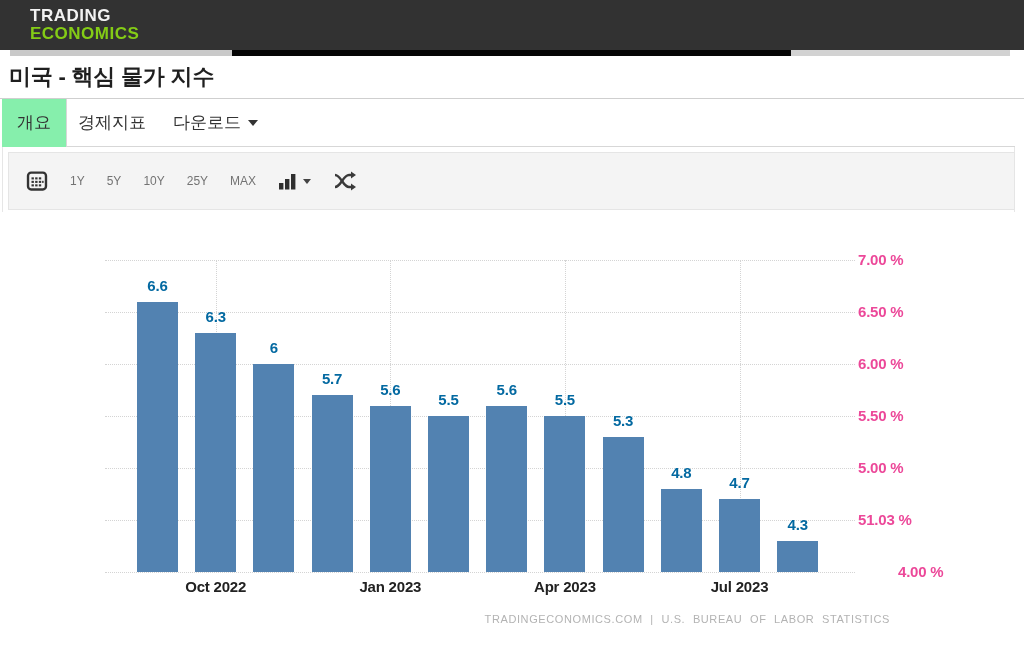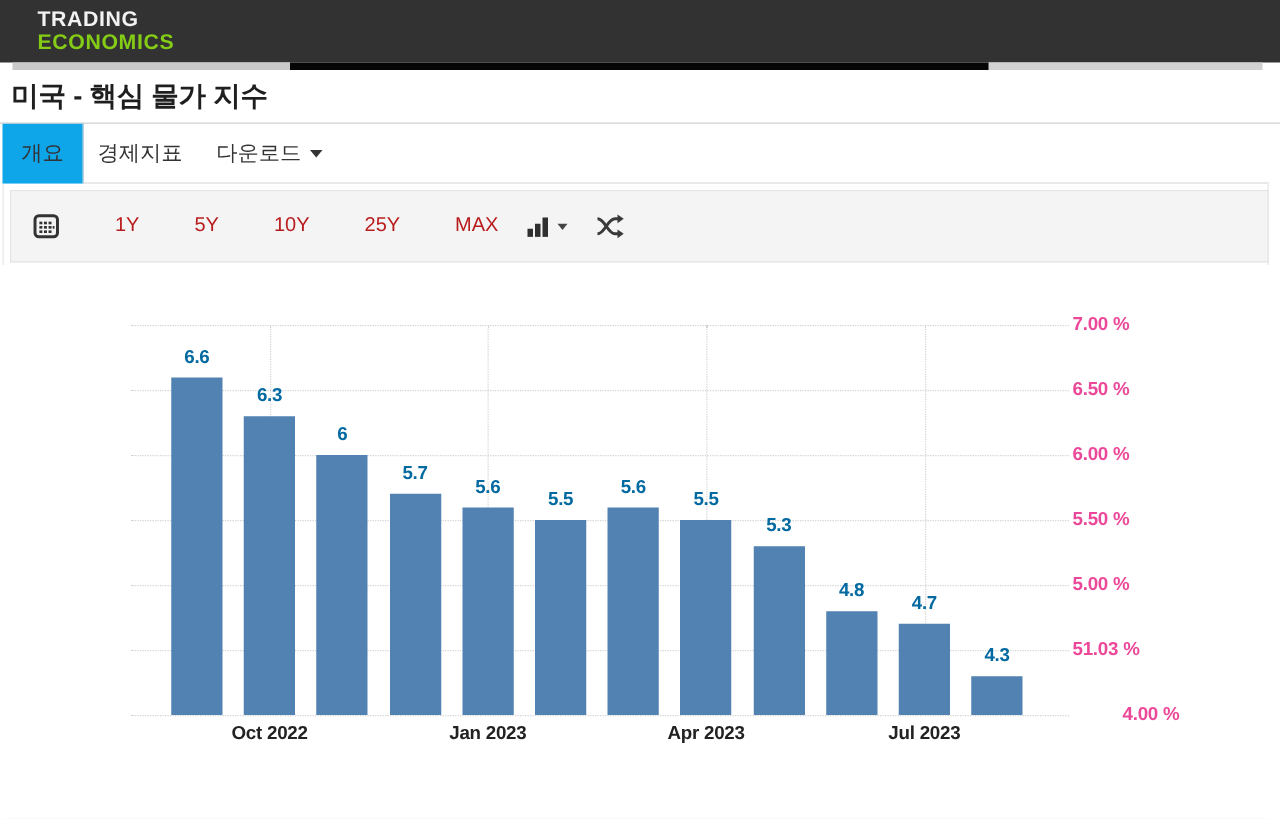--- a/index.html
+++ b/index.html
@@ -18,35 +18,35 @@
   .seg1 { left:10px;  width:222px; background:#c9c9c9; }
   .seg2 { left:232px; width:559px; background:#050505; }
   .seg3 { left:791px; width:219px; background:#d2d2d2; }
 
   
   .page-title { position:absolute; left:9px; top:62px; font-size:22px; font-weight:bold; color:#1f1f1f; letter-spacing:-.2px; }
 
   
   .tabs-topline { position:absolute; left:0; top:98px; width:1024px; border-top:1px solid #cfcfcf; }
   .tab { position:absolute; top:99px; height:48px; line-height:48px; font-size:17px; color:#333; cursor:pointer; }
-  .tab-active { left:2px; width:65px; text-align:center; background:#0ea5e9; border-right:1px solid #d7d7d7; }
+  .tab-active { left:2px; width:65px; text-align:center; background:#86efac; border-right:1px solid #d7d7d7; }
   .tab-plain2 { left:78px; }
   .tab-plain3 { left:173px; }
   .caret-down { display:inline-block; width:0; height:0; margin-left:7px; vertical-align:2px;
                 border-left:5px solid transparent; border-right:5px solid transparent; border-top:6px solid #333; }
 
   
   .tabs-bottomline { position:absolute; left:67px; top:146px; width:948px; border-top:1px solid #d7d7d7; }
   .content-box { position:absolute; left:2px; top:147px; width:1013px; height:508px;
                  border-left:1px solid #e6e6e6; border-right:1px solid #e6e6e6; border-bottom:1px solid #e3e3e3; background:#fff; }
 
   
   .toolbar { position:absolute; left:8px; top:152px; width:1007px; height:58px; background:#f4f4f4;
              border:1px solid #e5e5e5; display:flex; align-items:center; padding-left:17px; gap:22px; }
-  .tb-range { font-size:16px; color:#b91c1c; cursor:pointer;margin-left:22px; }
+  .tb-range { font-size:12px; color:#737373; cursor:pointer; }
   .tb-btn { display:flex; align-items:center; cursor:pointer; }
   .tb-caret { display:inline-block; width:0; height:0; margin-left:6px;
               border-left:4px solid transparent; border-right:4px solid transparent; border-top:5px solid #444; }
 
   
   .chart { position:absolute; left:0; top:212px; width:1024px; height:443px; background:#fff; }
   .hgrid { position:absolute; border-top:1px dotted #d4d4d4; height:0; }
   .vgrid { position:absolute; border-left:1px dotted #d4d4d4; width:0; }
   .bar { position:absolute; background:#5282b1; }
   .bar-label { position:absolute; font-size:15px; font-weight:bold; color:#0369a1; text-align:center; letter-spacing:-.2px; }
@@ -129,20 +129,21 @@
         </g>
         <g fill="#3a3a3a">
           <polygon points="18,0.5 23,4 18,7.5"></polygon>
           <polygon points="18,12.5 23,16 18,19.5"></polygon>
         </g>
       </svg>
     </span>
   </div>
 
   <div class="chart" id="chart">
+    <div class="attribution">TRADINGECONOMICS.COM | U.S. BUREAU OF LABOR STATISTICS</div>
   <div class="hgrid" style="left: 105px; top: 48px; width: 750px;"></div>
       <div class="y-label" style="left: 858px; top: 39px;">7.00 %</div>
       <div class="hgrid" style="left: 105px; top: 100px; width: 750px;"></div>
       <div class="y-label" style="left: 858px; top: 91px;">6.50 %</div>
       <div class="hgrid" style="left: 105px; top: 152px; width: 750px;"></div>
       <div class="y-label" style="left: 858px; top: 143px;">6.00 %</div>
       <div class="hgrid" style="left: 105px; top: 204px; width: 750px;"></div>
       <div class="y-label" style="left: 858px; top: 195px;">5.50 %</div>
       <div class="hgrid" style="left: 105px; top: 256px; width: 750px;"></div>
       <div class="y-label" style="left: 858px; top: 247px;">5.00 %</div>

